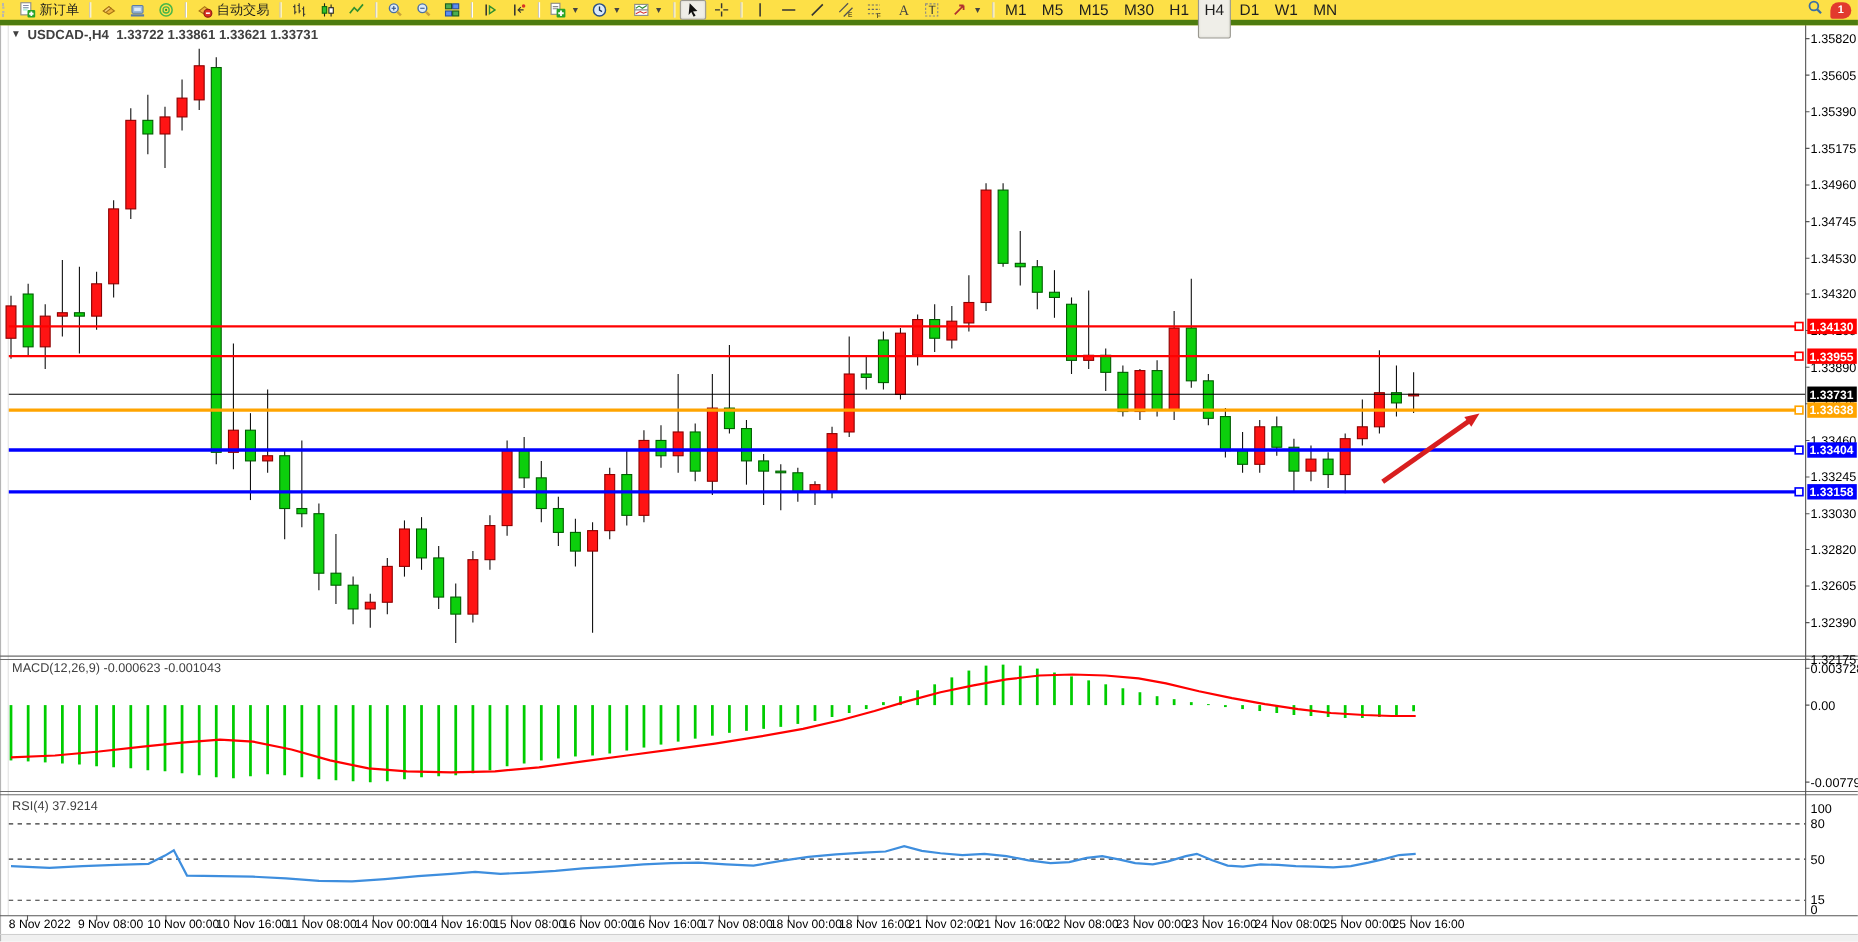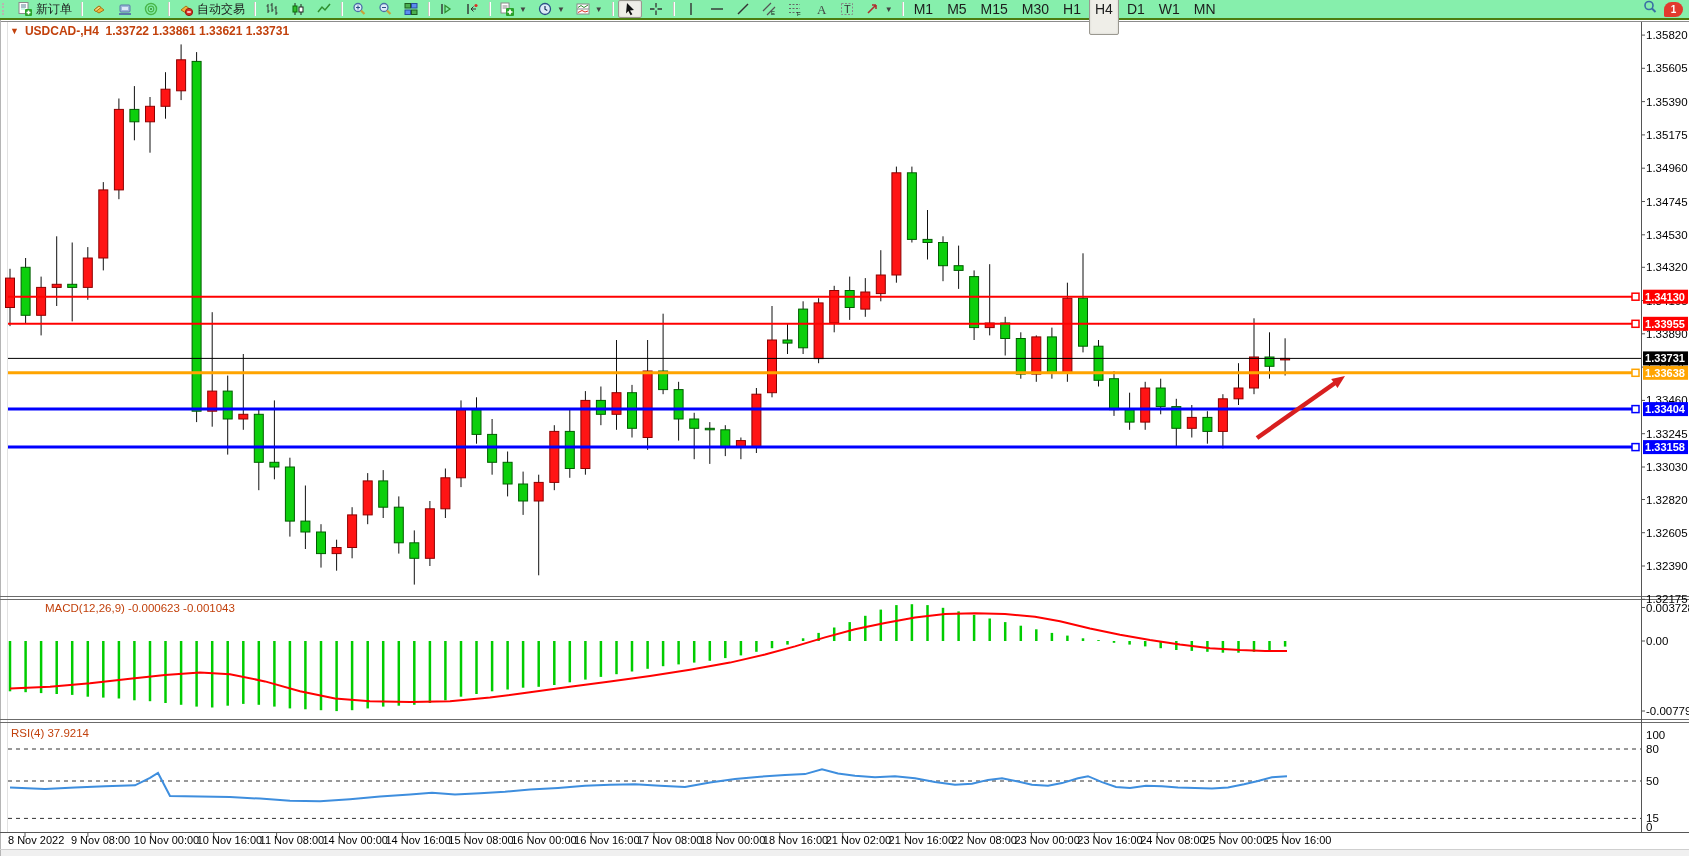--- a/index.html
+++ b/index.html
@@ -1,38 +1,38 @@
 <!DOCTYPE html>
 <html><head>
 <meta charset="utf-8">
 <style>
   html,body{margin:0;padding:0;}
   body{width:1689px;height:856px;position:relative;background:#f0f0f0;
        font-family:"Liberation Sans",sans-serif;overflow:hidden;}
   #stage{position:absolute;inset:0;width:1689px;height:856px;}
   #chart-svg{position:absolute;left:0;top:0;}
   
-  #toolbar{position:absolute;left:0;top:0;width:1689px;height:18px;background:#86efac;
-    border-bottom:2px solid #4d7c0f;display:flex;align-items:center;gap:2px;z-index:5;}
+  #toolbar{position:absolute;left:0;top:0;width:1689px;height:18px;background:#fde047;
+    border-bottom:5px solid #4d7c0f;display:flex;align-items:center;gap:2px;z-index:5;}
   .grip{width:5px;height:12px;margin:0 2px;border-left:2px dotted #b9b6b0;}
   .sep{width:1px;height:14px;background:#c9c6c0;margin:0 3px;box-shadow:1px 0 0 #ffffff;}
   .tbtn{height:16px;display:flex;align-items:center;gap:3px;padding:0 3px;border:1px solid transparent;
     border-radius:2px;font-size:12px;color:#1d1d1d;cursor:default;white-space:nowrap;}
   .tbtn.active{background:#efeee8;border-color:#9a9890;box-shadow:inset 0 0 2px #cfcdc5;}
   .tbtn svg{display:block;}
   .caret{font-size:8px;color:#444;margin-left:1px;}
   .tf{font-size:14px;padding:17px 5px;}
   #toolbar .right{margin-left:auto;display:flex;align-items:center;gap:6px;padding-right:6px;}
   #notif{min-width:15px;height:15px;border-radius:8px 8px 8px 2px;background:#e23a2e;color:#fff;
     font-size:10px;font-weight:bold;display:flex;align-items:center;justify-content:center;padding:0 2px;}
   
-  .ovl{position:absolute;z-index:4;font-size:12px;color:#c2410c;white-space:pre;}
+  .ovl{position:absolute;z-index:4;font-size:12px;color:#404040;white-space:pre;}
   #hdr{left:10px;top:24px;font-weight:bold;}
   #hdr .tri{font-size:9px;vertical-align:1px;margin-right:6px;}
-  #macd-lbl{left:11px;top:602px;font-size:11.5px;margin-left:34px;}
+  #macd-lbl{left:11px;top:602px;font-size:11.5px;}
   #rsi-lbl{left:11px;top:727px;font-size:11.5px;}
 </style>
 </head>
 <body>
 
 <div id="stage">
   <div id="toolbar">
       <div class="grip"></div>
       <div class="tbtn">
         <span>

